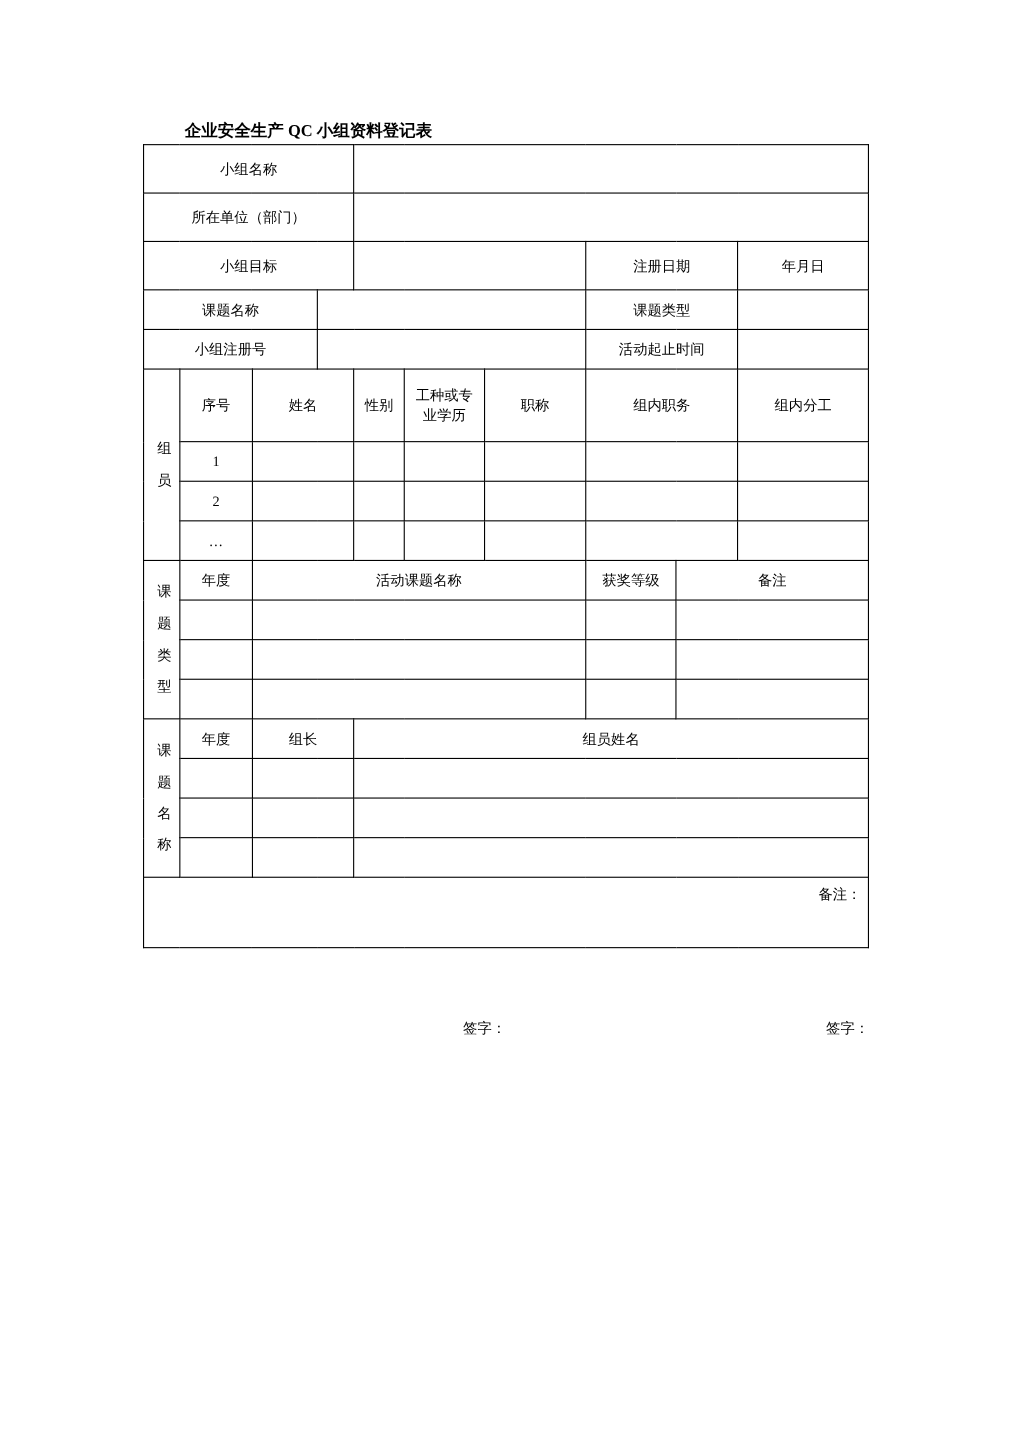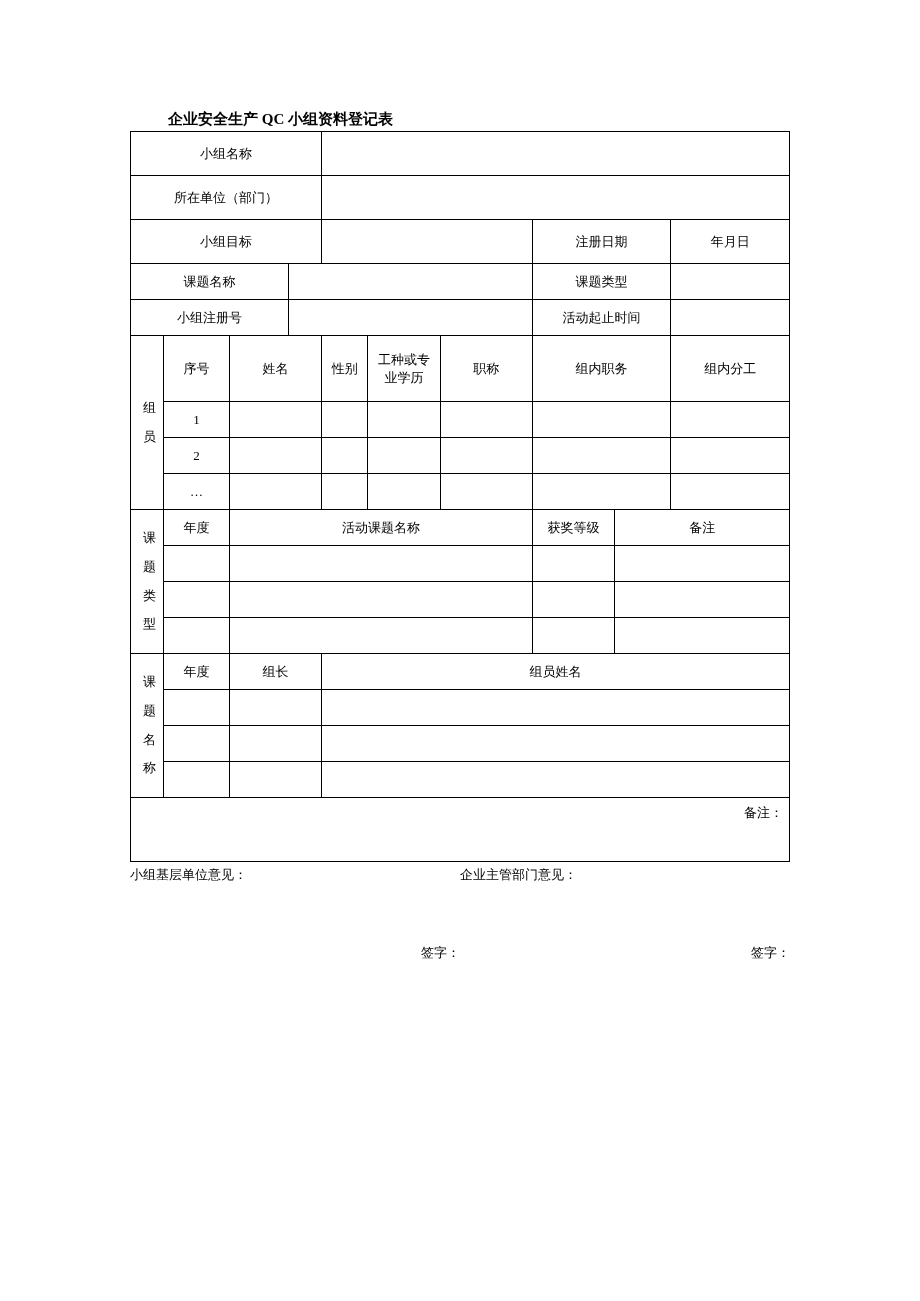--- a/index.html
+++ b/index.html
@@ -197,20 +197,18 @@
   </tr>
 
   <tr>
     <td colspan="10" class="remarks-cell">备注：</td>
   </tr>
 </tbody>
   </table>
 
 <div class="footer">
   <div class="col">
-    <div class="opinion">小组基层单位意见：</div>
     <div class="sign">签字：</div>
   </div>
   <div class="col">
-    <div class="opinion">企业主管部门意见：</div>
     <div class="sign">签字：</div>
   </div>
 </div>
 
 </body></html>

